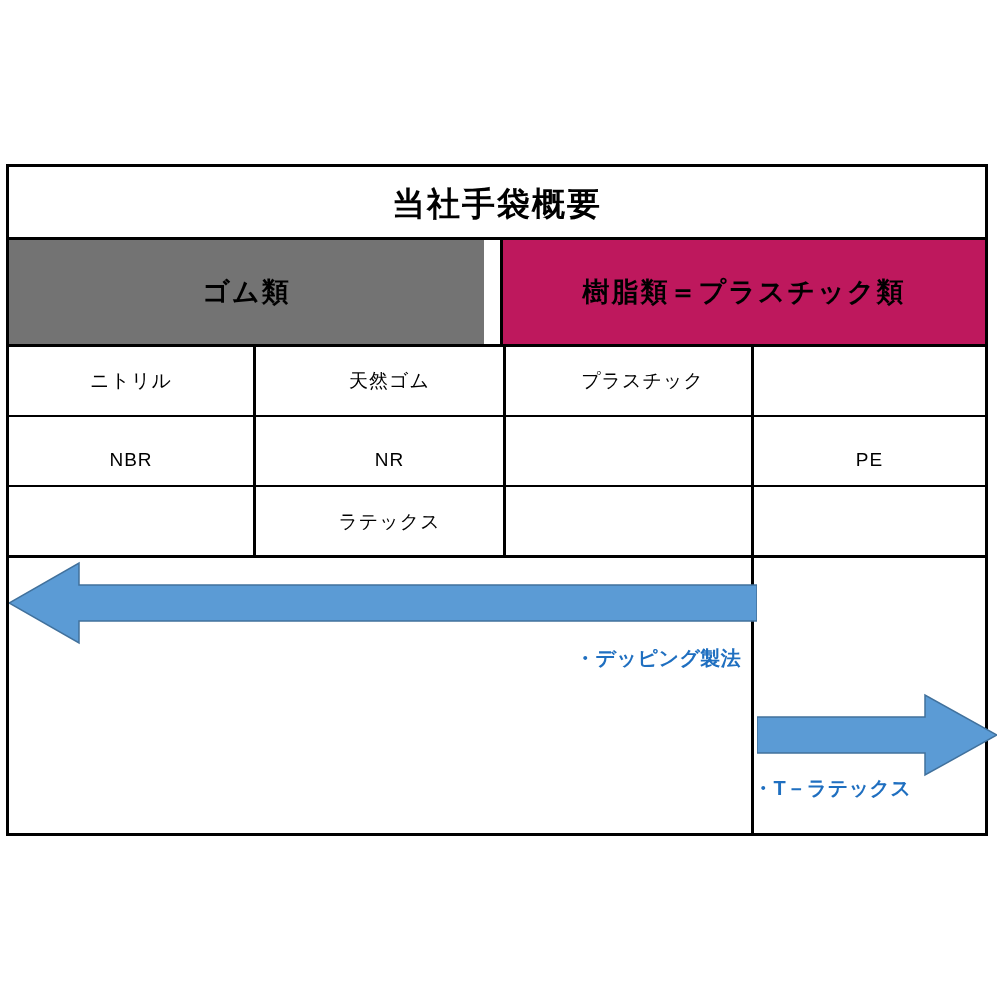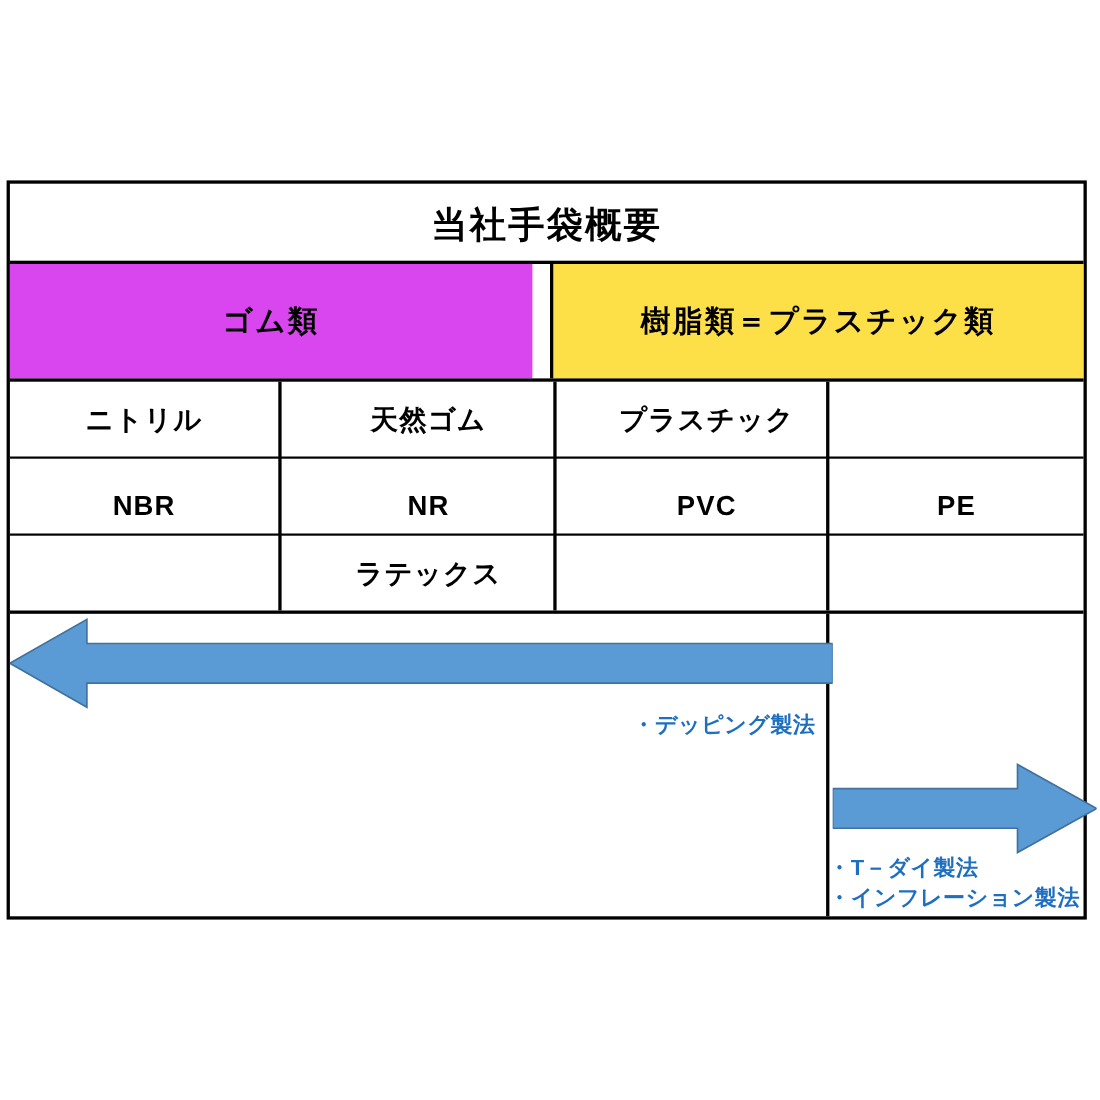--- a/index.html
+++ b/index.html
@@ -77,32 +77,32 @@
   .cat-cell {
     top: 73px;
     height: 104px;
     font-size: 27px;
     font-weight: 700;
     letter-spacing: 2px;
   }
   .cat-rubber {
     left: 0;
     width: 475px;
-    background: #d946ef;
+    background: #737373;
   }
   .cat-resin {
     left: 494px;
     width: 482px;
-    background: #fde047;
+    background: #be185d;
   }
 
   
   .data-cell {
-    font-size: 25px;
-    font-weight: 700;
+    font-size: 19px;
+    font-weight: 400;
     letter-spacing: 1px;
   }
   .r1 { top: 180px;  height: 68px; }
   .r2 { top: 251px;  height: 84px; }
   .r3 { top: 321px;  height: 67px; text-align: right; }
 
   .c1 { left: 0;     width: 244px; }
   .c2 { left: 257px; width: 247px; }
   .c3 { left: 497px; width: 245px; padding-left: 28px; }
   .c4 { left: 745px; width: 231px; }
@@ -170,21 +170,20 @@
     <div class="vline" style="left:491px; top:73px; height:104px;"></div>
     <div class="hline" style="top:177px;"></div>
 
     <div class="cell data-cell r1 c1">ニトリル</div>
     <div class="cell data-cell r1 c2">天然ゴム</div>
     <div class="cell data-cell r1 c3">プラスチック</div>
     <div class="hline thin" style="top:248px;"></div>
 
     <div class="cell data-cell r2 c1">NBR</div>
     <div class="cell data-cell r2 c2">NR</div>
-    <div class="cell data-cell r2 c3">PVC</div>
     <div class="cell data-cell r2 c4">PE</div>
     <div class="hline thin" style="top:318px;"></div>
 
     <div class="cell data-cell r3 c1"></div>
     <div class="cell data-cell r3 c2">ラテックス</div>
     <div class="cell data-cell r3 c3"></div>
     <div class="hline" style="top:388px;"></div>
 
     <div class="vline" style="left:244px; top:180px; height:208px;"></div>
     <div class="vline" style="left:494px; top:180px; height:208px;"></div>
@@ -198,16 +197,15 @@
       </svg>
 
       <svg class="arrow-right" viewBox="0 0 240 84" preserveAspectRatio="none">
         <polygon points="0,24 168,24 168,2 240,42 168,82 168,60 0,60" fill="#5B9BD5" stroke="#41719C" stroke-width="1.5"></polygon>
       </svg>
     </div>
 
   </div>
 
   <div class="annot annot-dip">・デッピング製法</div>
-  <div class="annot annot-tdie">・T－ダイ製法</div>
-  <div class="annot annot-infl">・インフレーション製法</div>
+  <div class="annot annot-tdie">・T－ラテックス</div>
 
 </div>
 
 </body></html>

